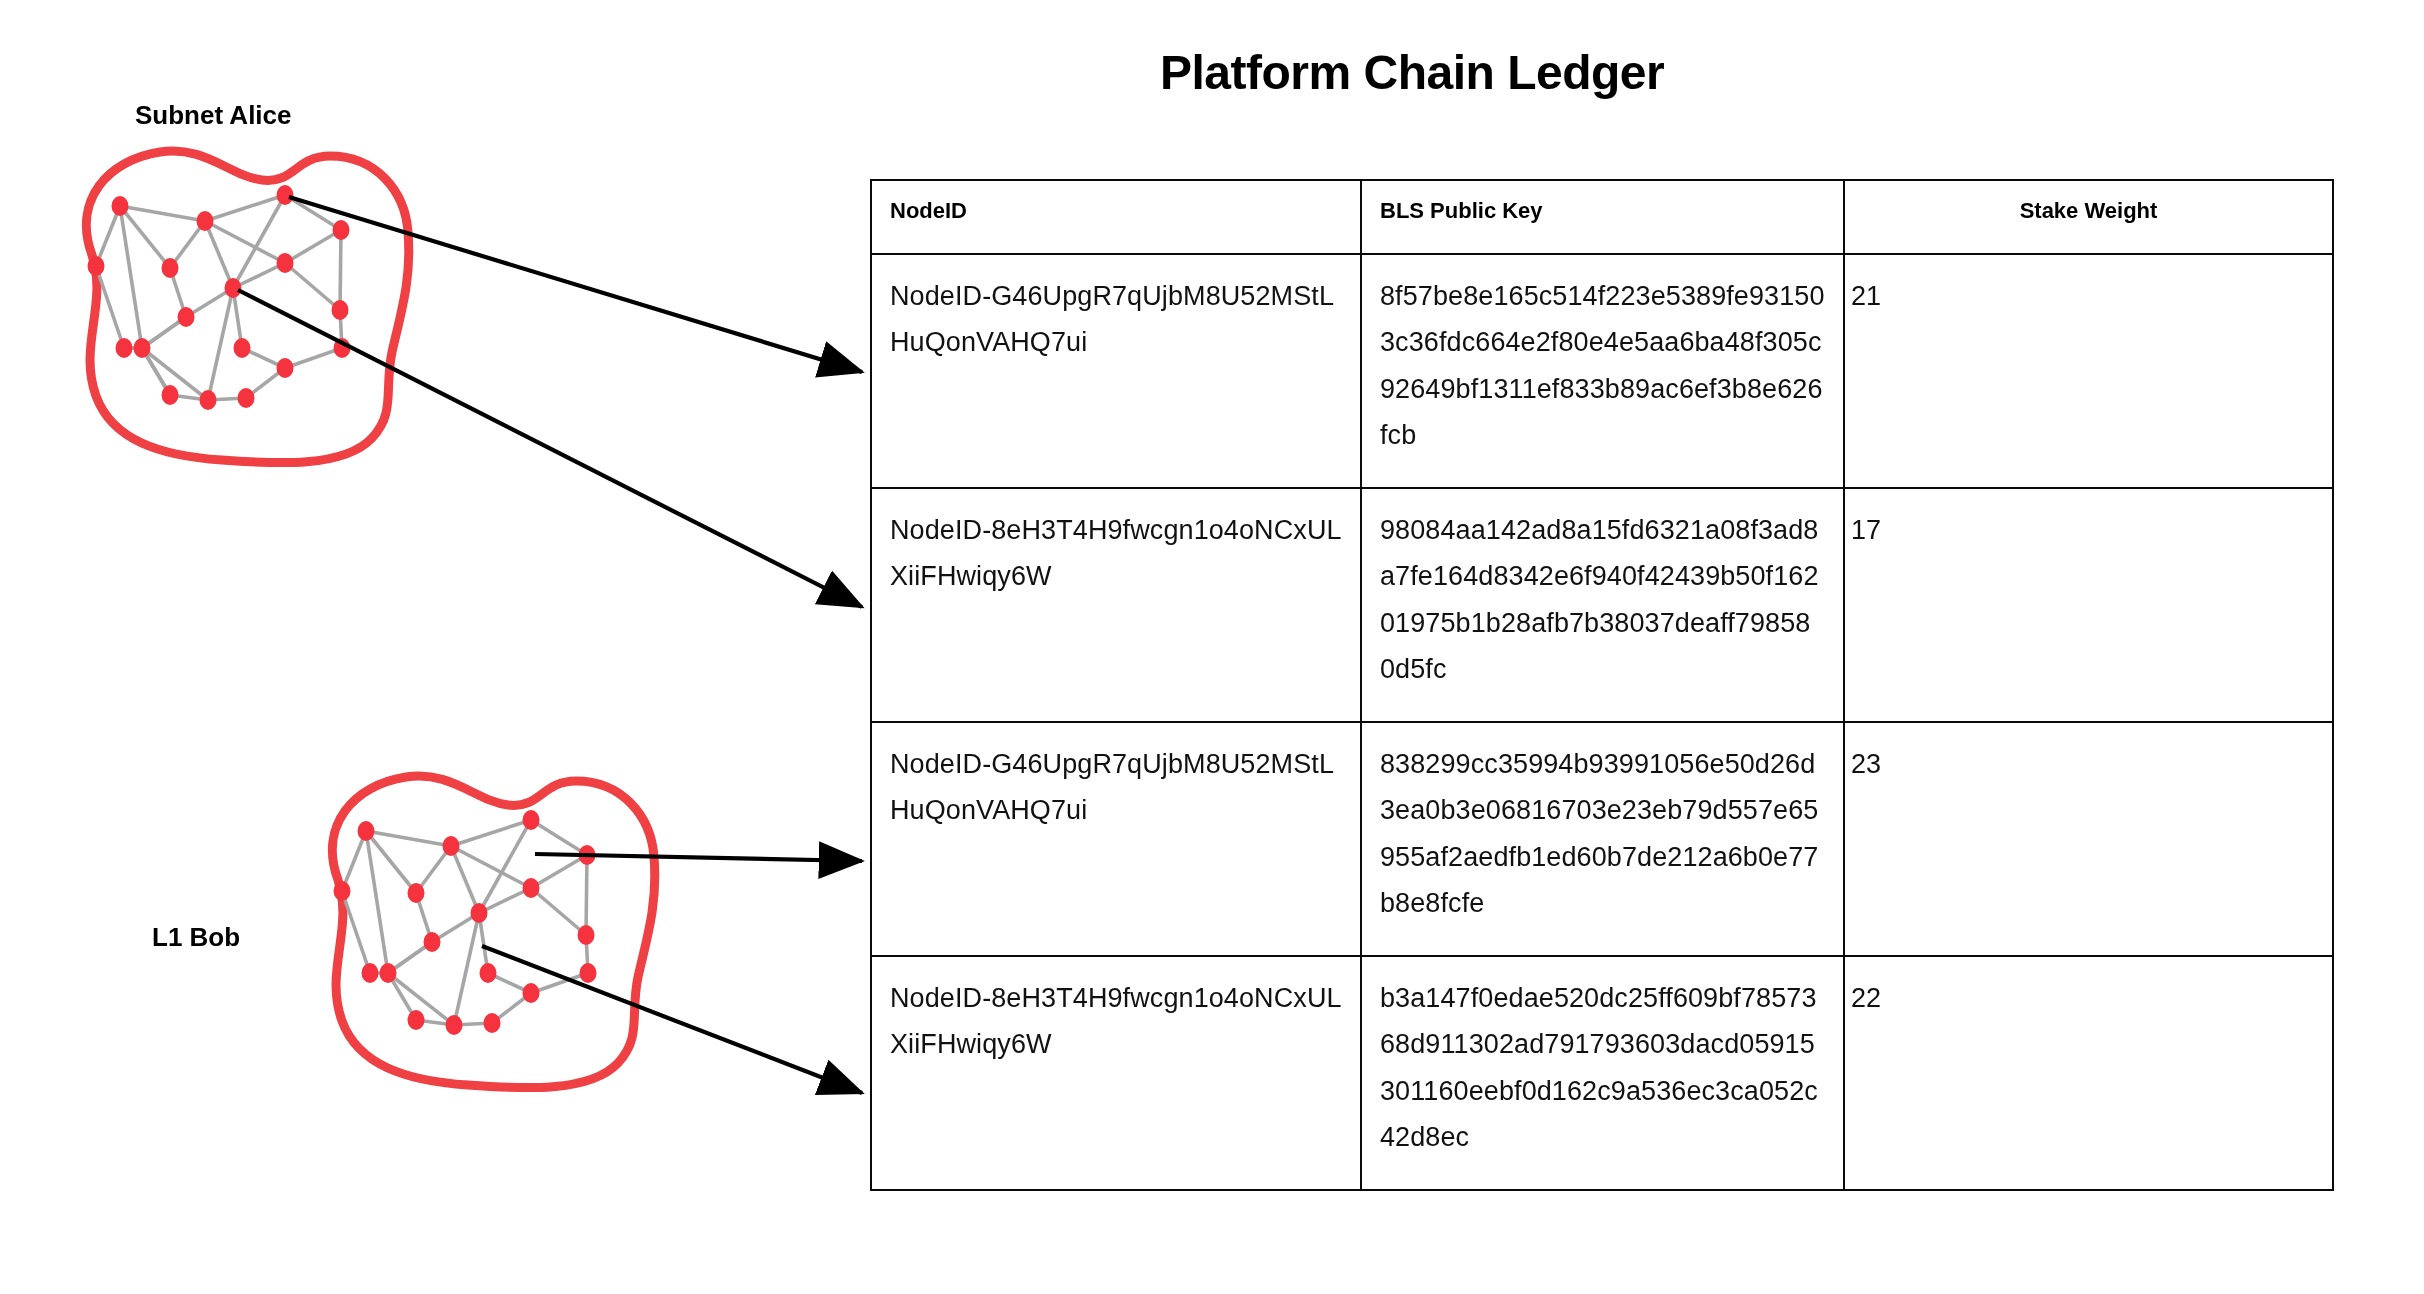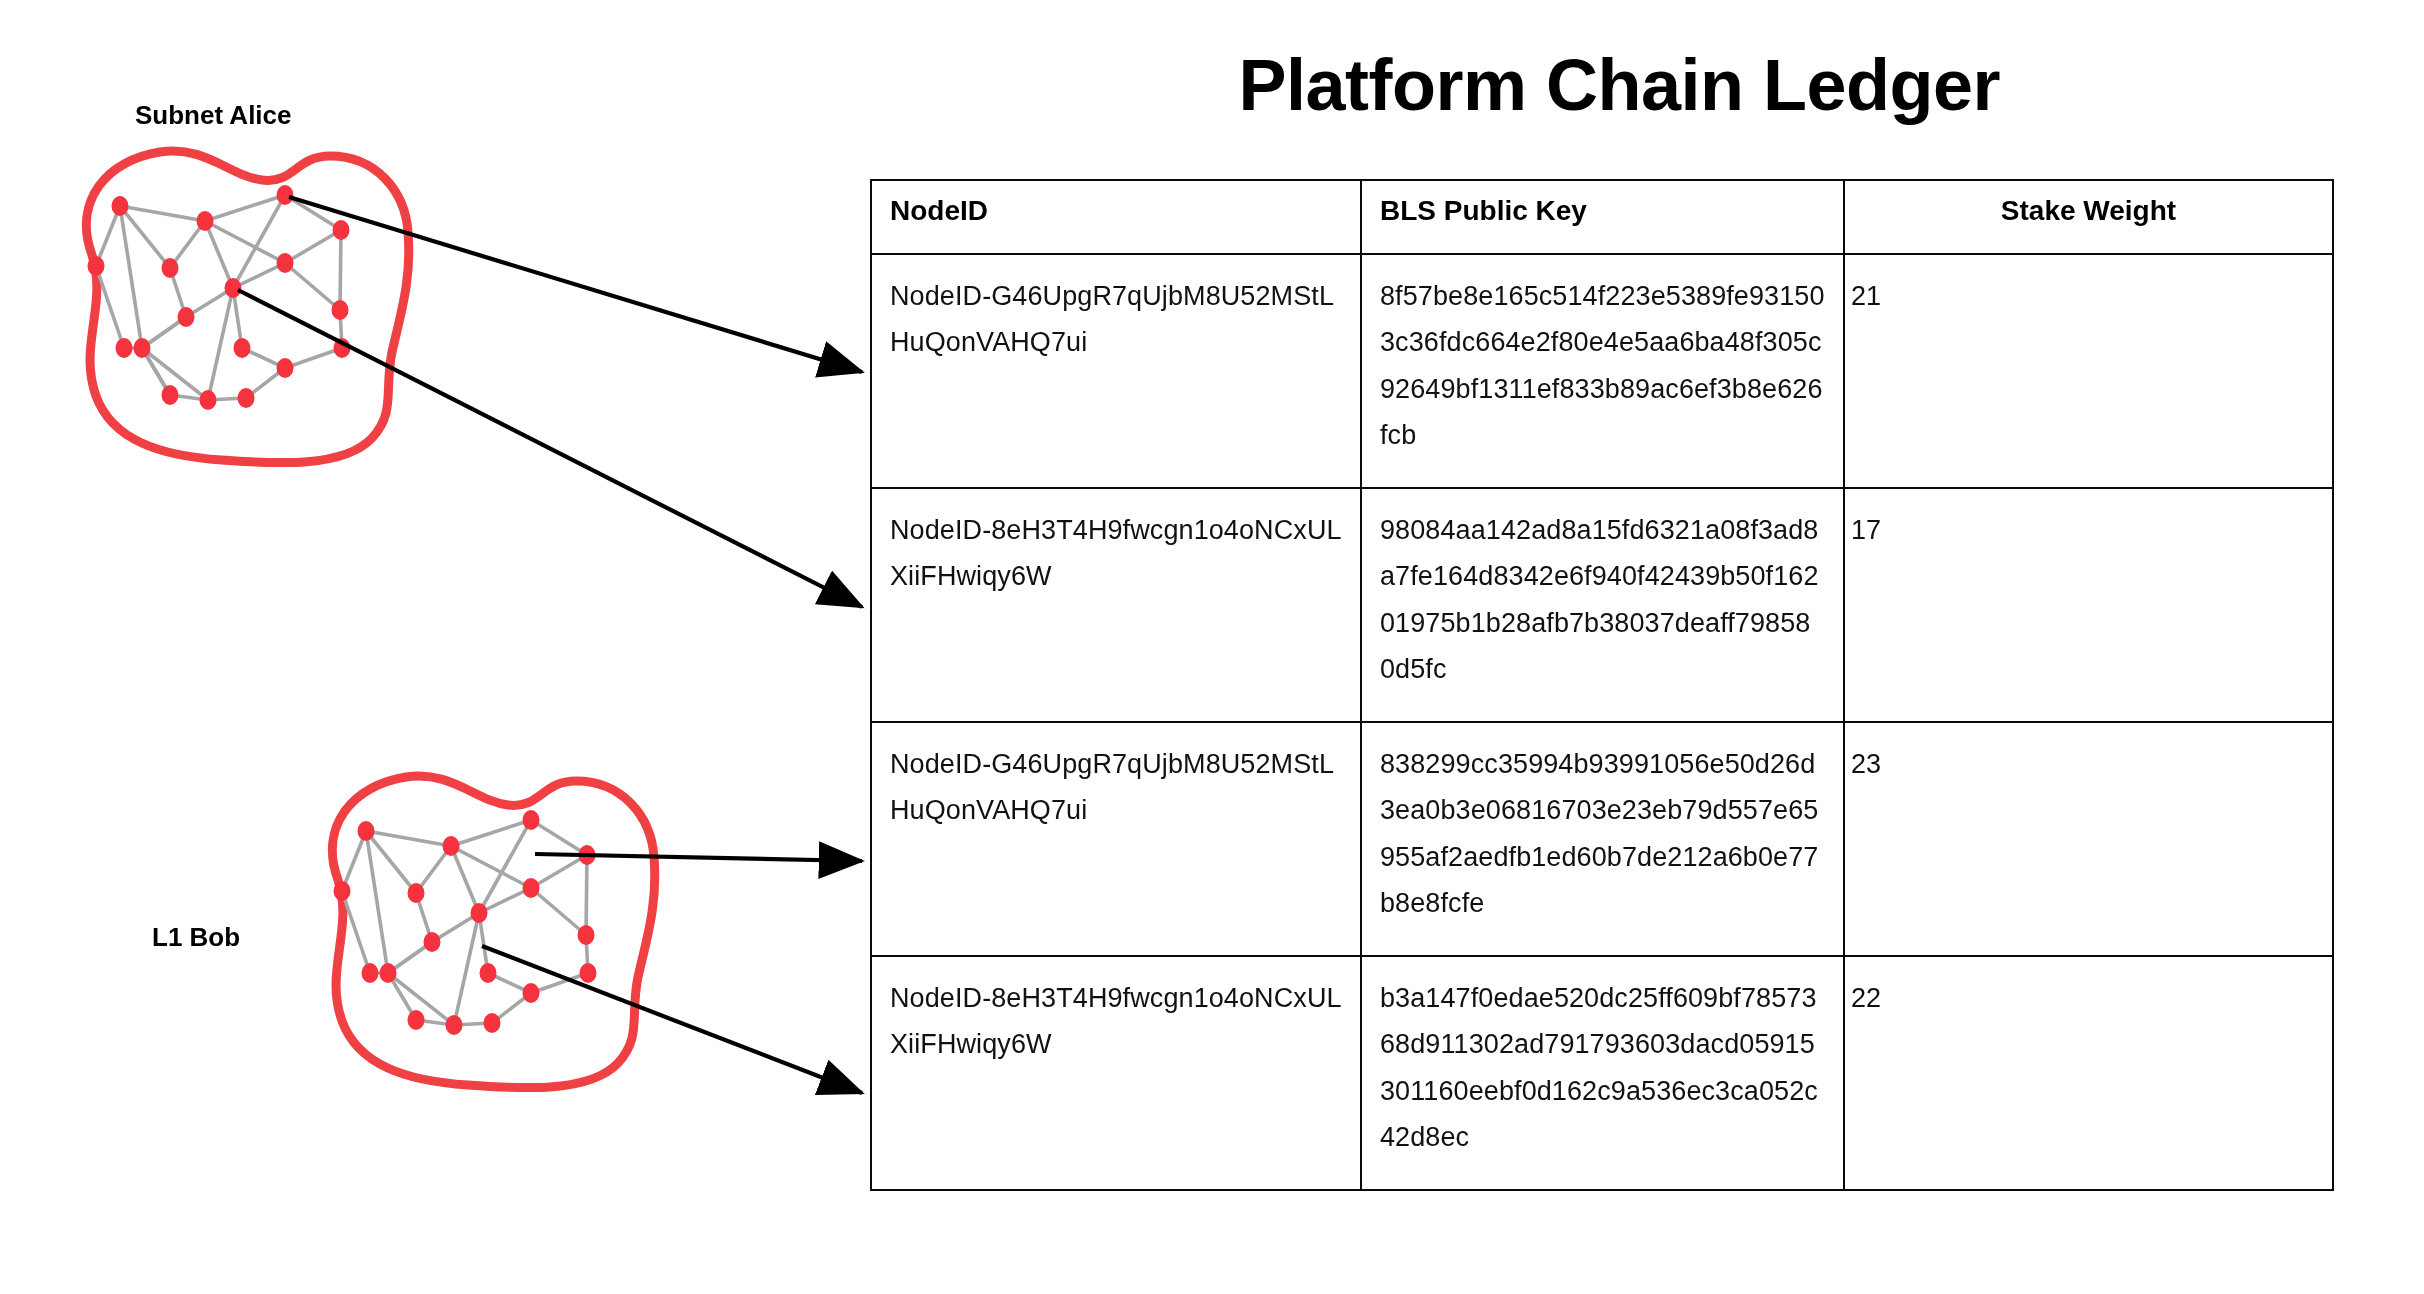--- a/index.html
+++ b/index.html
@@ -8,22 +8,22 @@
     width:2424px;height:1294px;position:relative;overflow:hidden;
     font-family:"Liberation Sans","DejaVu Sans",sans-serif;
     color:#0d0d0d;
     -webkit-font-smoothing:antialiased;
   }
   .stage{position:absolute;inset:0;}
 
   
   #page-title{
     position:absolute;left:1160px;top:48px;width:840px;
-    text-align:right;
-    font-size:72px;font-weight:bold;letter-spacing:-0.5px;
+    text-align:left;
+    font-size:48px;font-weight:bold;letter-spacing:-0.5px;
     color:#000;
     line-height:1.05;
     white-space:nowrap;
   }
 
   
   #diagram-layer{position:absolute;left:0;top:0;width:2424px;height:1294px;}
 
   
   .blob-label{
@@ -49,21 +49,21 @@
   #ledger-table col.c-node{width:490px;}
   #ledger-table col.c-bls{width:483px;}
   #ledger-table col.c-stake{width:489px;}
   #ledger-table th,#ledger-table td{
     border:2px solid #0a0a0a;
     vertical-align:top;
     padding:18px 18px 18px 18px;
   }
   #ledger-table thead th{
     height:48px;
-    font-size:28px;font-weight:bold;color:#000;
+    font-size:22px;font-weight:bold;color:#000;
     vertical-align:middle;
     padding-top:6px;
   }
   #ledger-table thead th.th-node,#ledger-table thead th.th-bls{text-align:left;}
   #ledger-table thead th.th-stake{}
   #ledger-table tbody td{
     height:196px;
     font-size:27px;
     line-height:1.72;
     color:#111;

